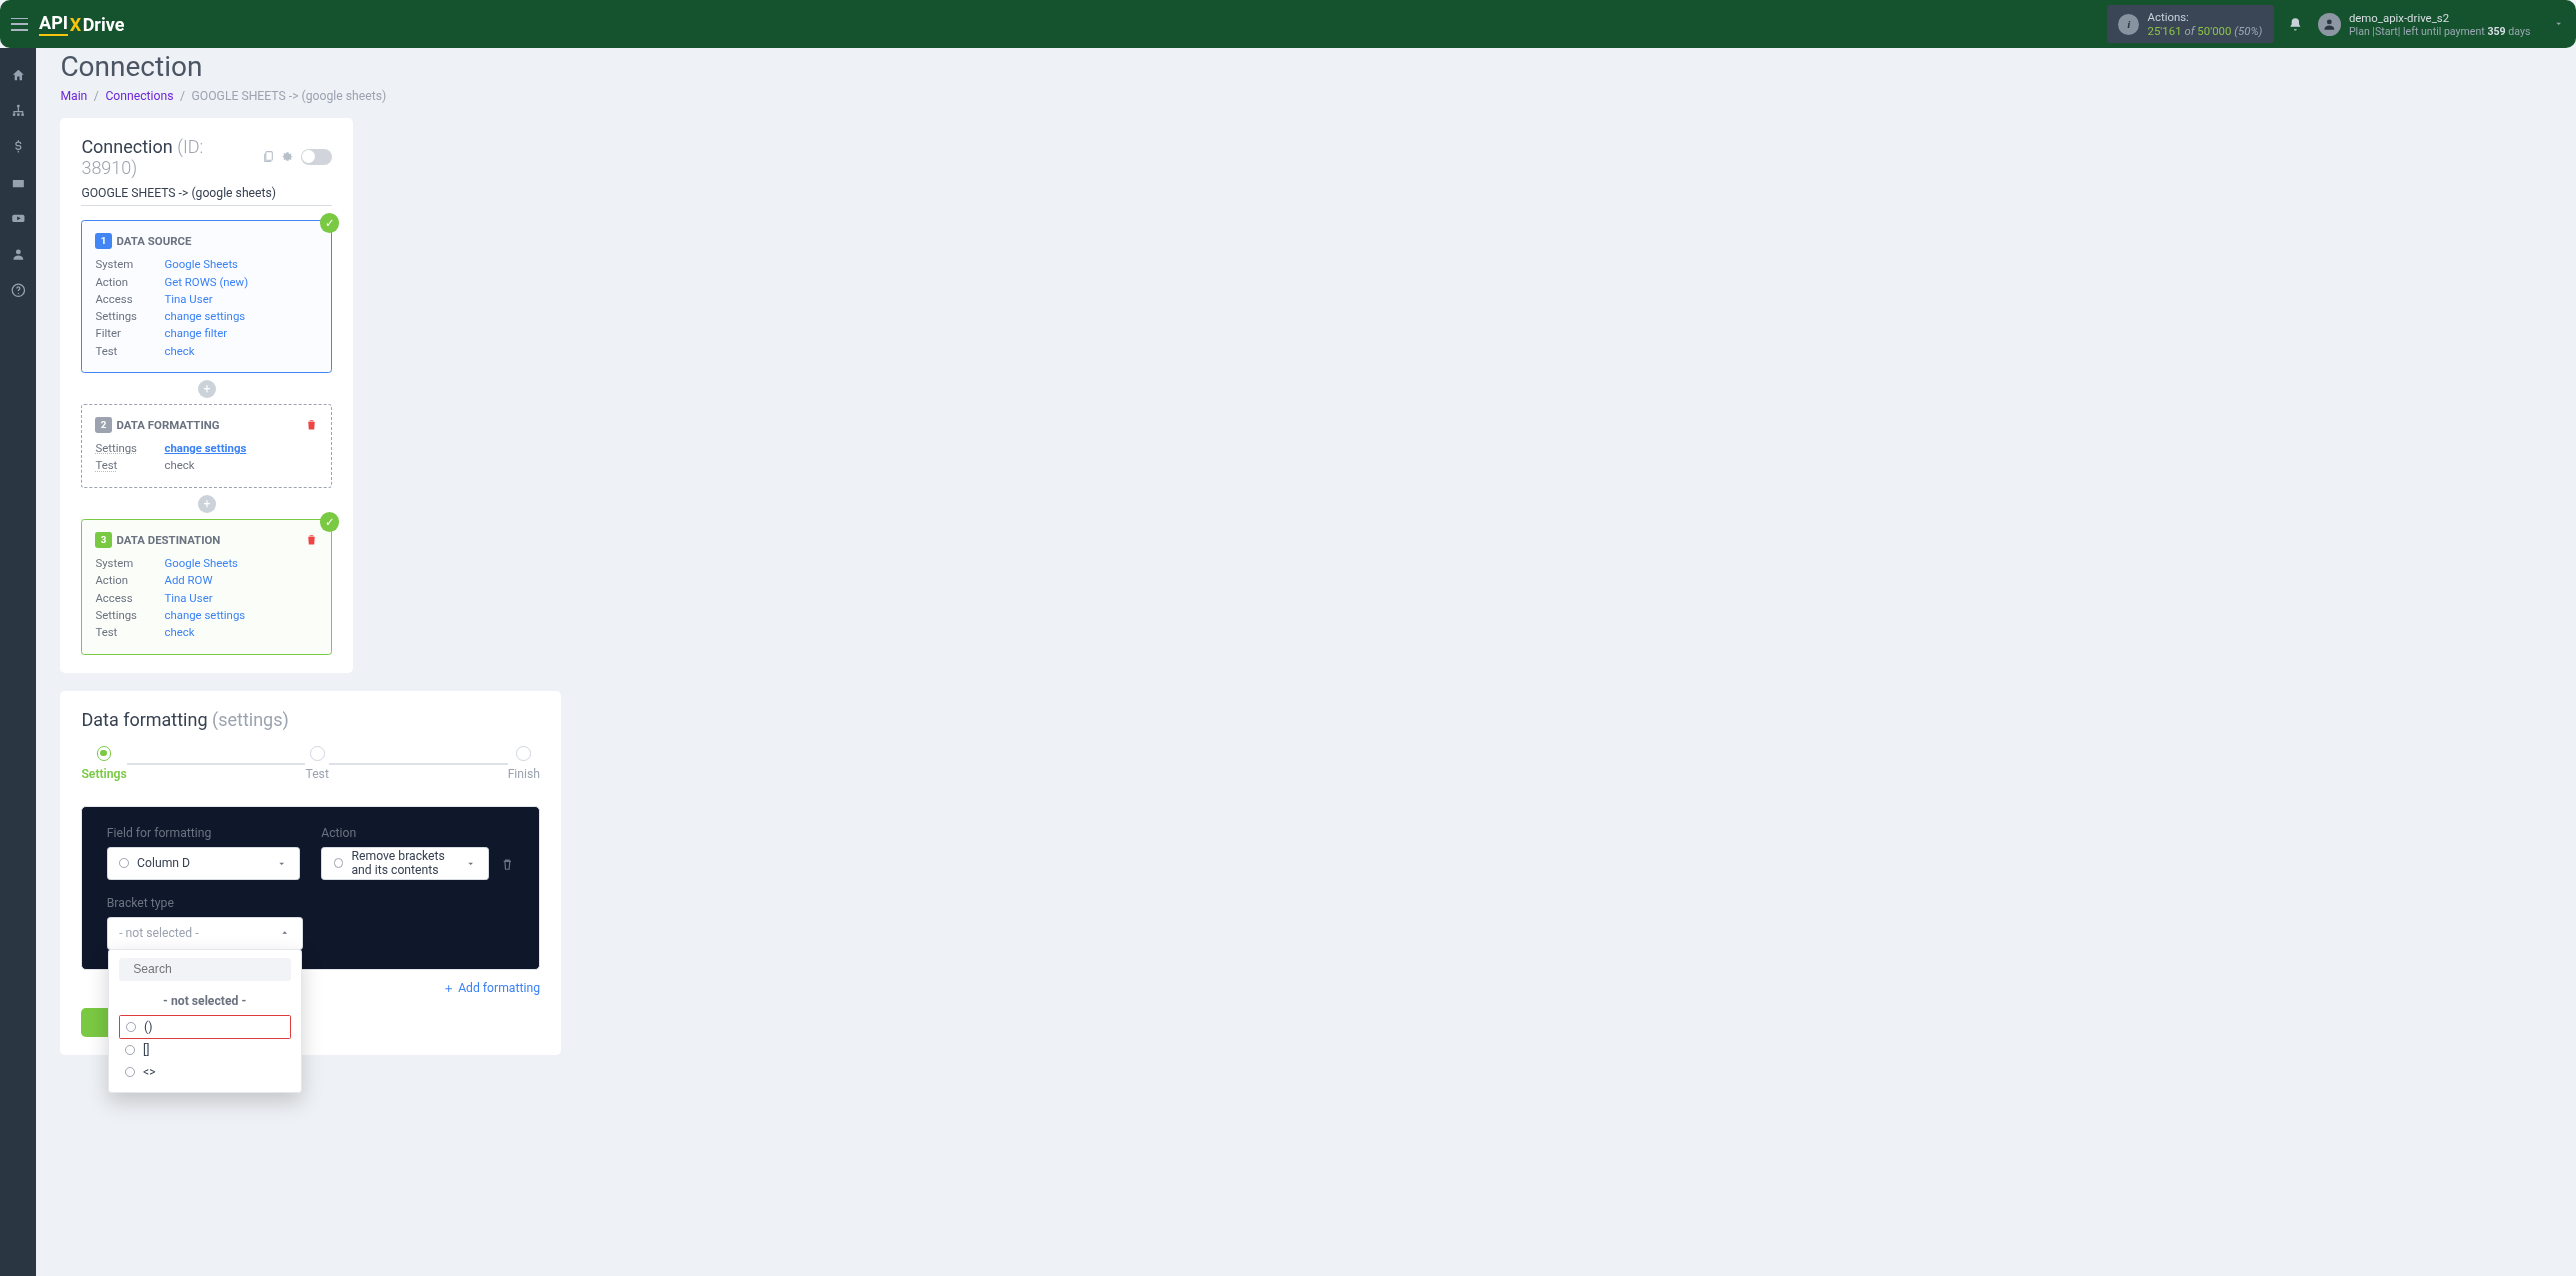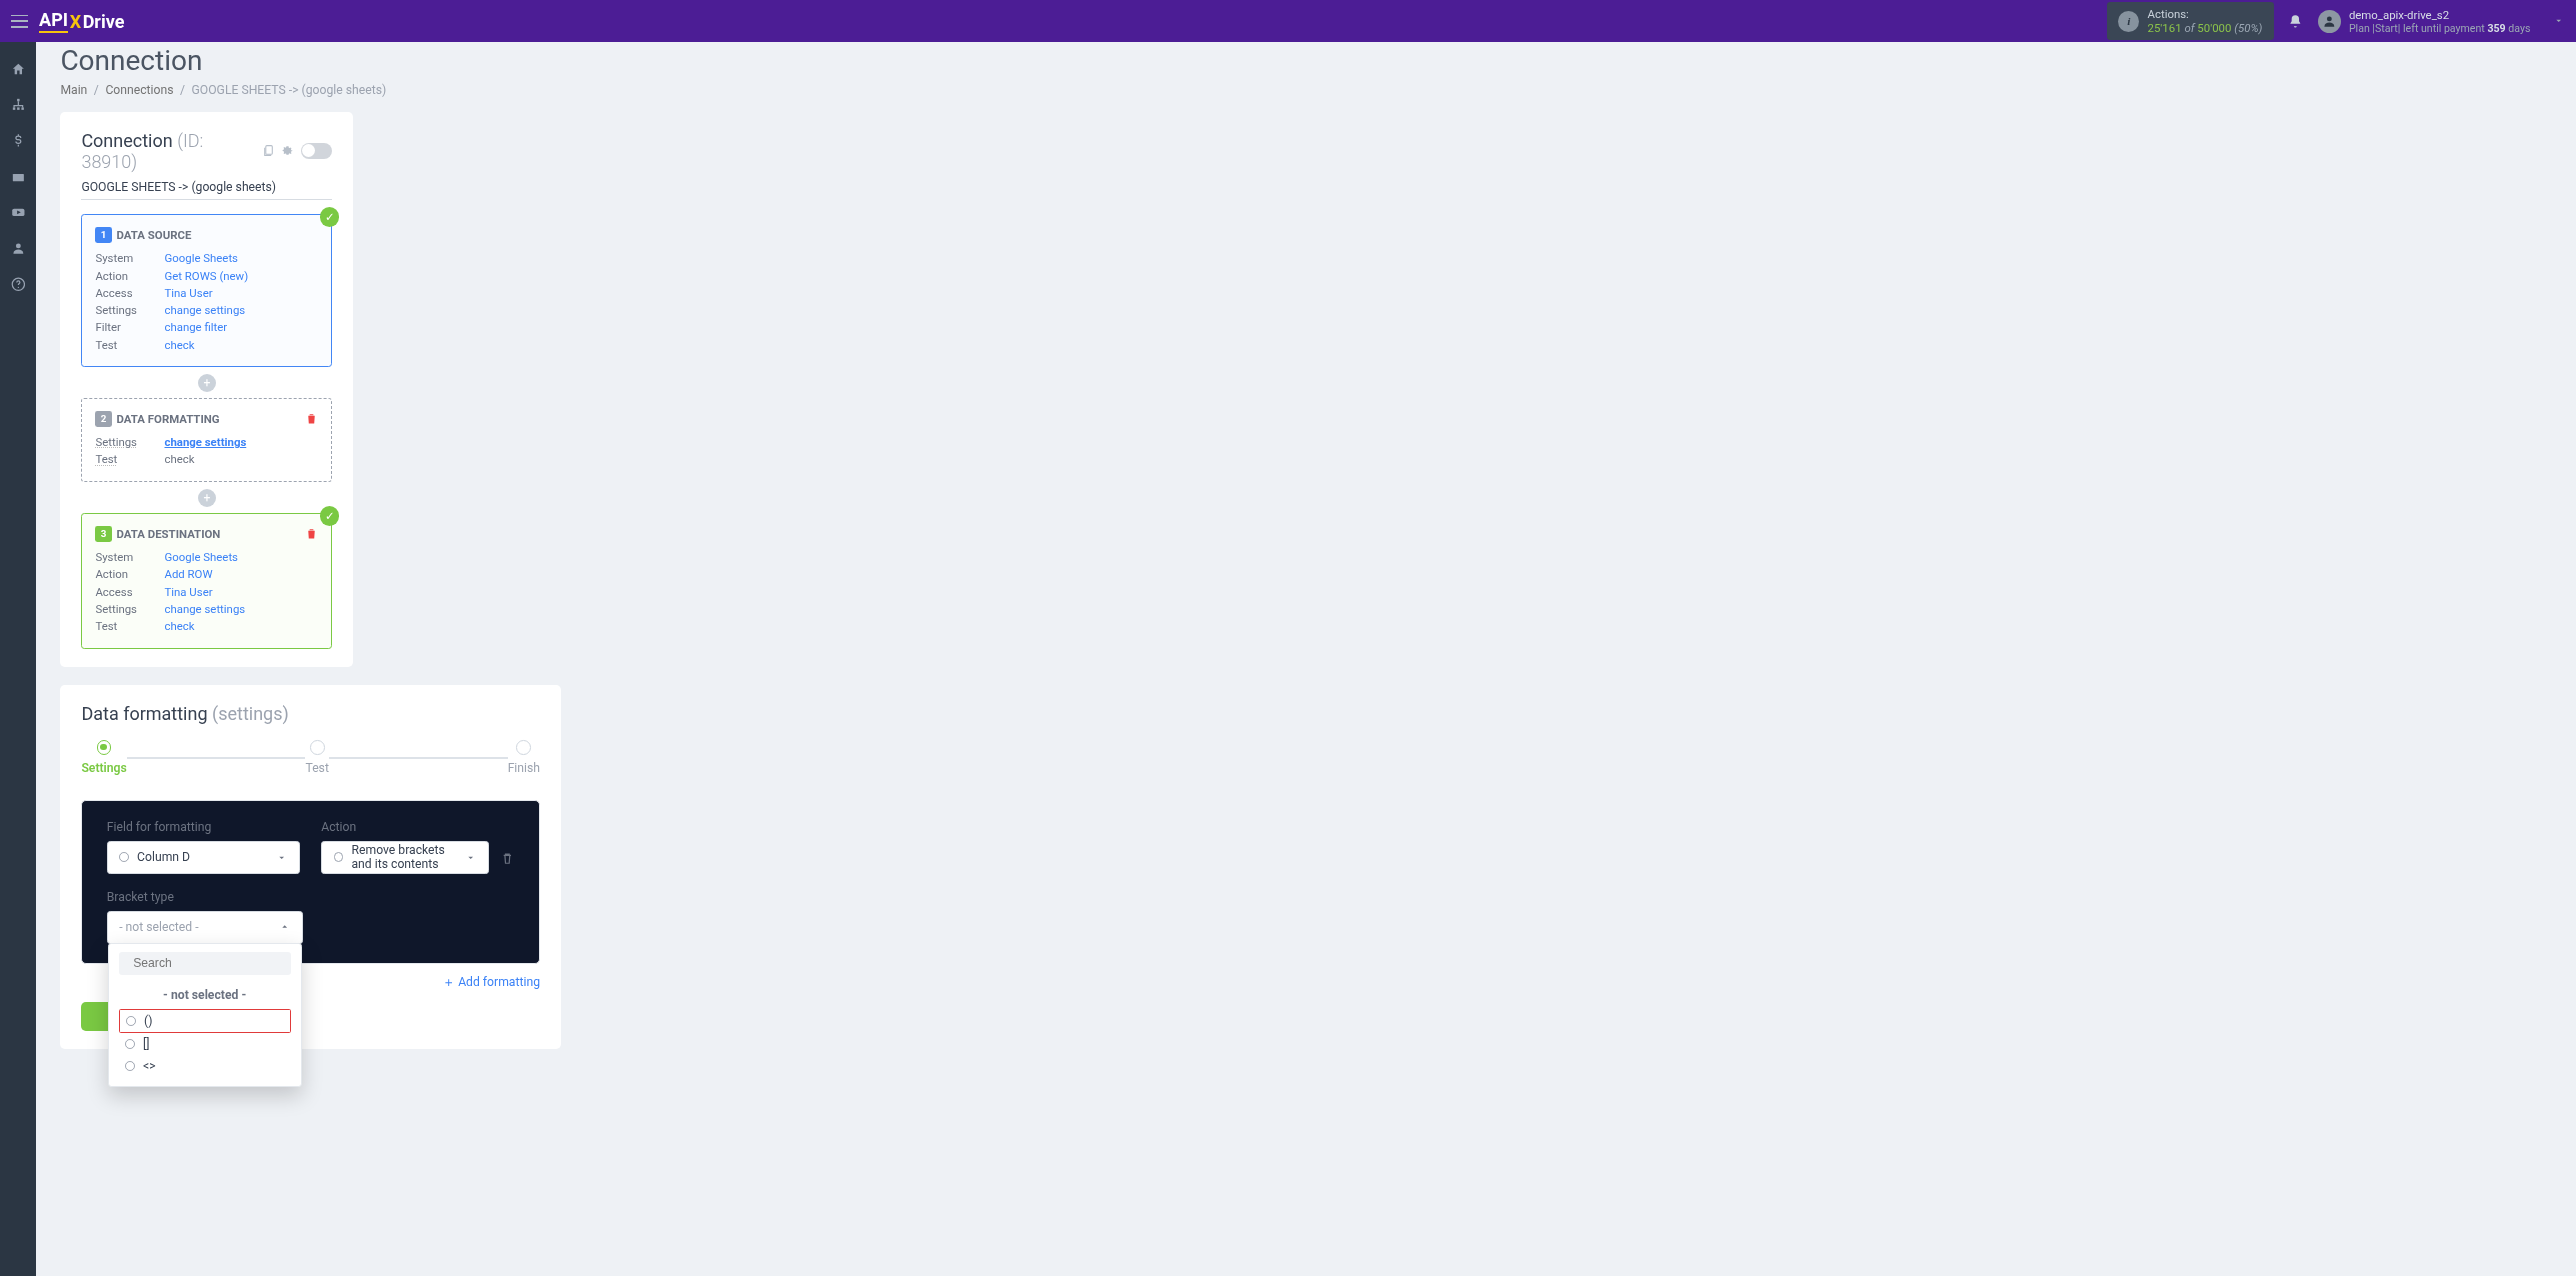--- a/index.html
+++ b/index.html
@@ -1,17 +1,17 @@
 <!DOCTYPE html>
 <html style="font-size:13px"><head>
 <meta charset="utf-8">
 <style>
 * { box-sizing: border-box; margin: 0; padding: 0; }
 body { font-family: -apple-system, BlinkMacSystemFont, "Segoe UI", Roboto, Arial, sans-serif; background: #eef1f5; color: #374151; font-size: 12.2px; }
-.topbar { background: #4c1d95; height: 42px; display: flex; align-items: center; padding: 0 11.4px; gap: 11.4px; color: #d5dbe3; position: relative; }
+.topbar { background: #14532d; height: 48px; display: flex; align-items: center; padding: 0 11.4px; gap: 11.4px; color: #d5dbe3; position: relative; border-radius: 10px; }
 .hamburger { width: 16.3px; height: 13px; display: flex; flex-direction: column; justify-content: space-between; cursor: pointer; }
 .hamburger span { height: 1.6px; background: #aab4c2; }
 .logo { font-weight: 700; font-size: 18px; color: #fff; display: flex; align-items: center; gap: 0; }
 .logo .api { color:#fff; border-bottom: 2.4px solid #f6c40d; padding-bottom:1.6px; }
 .logo .x { color: #f6c40d; margin: 0 1.6px; }
 .logo .drive { color: #fff; }
 .top-right { margin-left: auto; display: flex; align-items: center; gap: 14.7px; }
 .actions-box { background: #3a4655; padding: 4.9px 11.4px; border-radius: 3.3px; font-size: 11.4px; display:flex; align-items:center; gap:8.1px;}
 .actions-box .info-ic { width:21px; height:21px; border-radius:50%; background:#87939f; display:flex; align-items:center; justify-content:center; color:#2b3643; font-weight:bold; font-style:italic; font-family:serif;}
 .actions-box .label { color:#c9d2db;}
@@ -25,21 +25,21 @@
 .user-block .uname { color:#d8dee6; }
 .user-block .plan { color:#9ba7b4; font-size:10.6px;}
 .user-block .plan b { color:#d8dee6;}
 .chev-down { color:#9ba7b4; margin-left:8.1px;}
 .shell { display:flex; min-height: calc(100vh - 42px); }
 .leftbar { width: 36px; background:#2b3643; display:flex; flex-direction:column; align-items:center; padding-top:11.4px; gap:4.9px; }
 .leftbar .sic { width:36px; height:31px; display:flex; align-items:center; justify-content:center; color:#97a2b1; cursor:pointer; }
 .main { flex:1; padding: 1.6px 24.4px 24.4px 24.4px; }
 h1.page-title { font-size: 28px; font-weight: 400; color:#4b5563; margin-bottom: 6.5px; }
 .breadcrumb { font-size:12.2px; color:#9ca3af; margin-bottom: 14.7px; display:flex; gap:6.5px; align-items:center;}
-.breadcrumb a { color:#737373; text-decoration:none;}
+.breadcrumb a { color:#6d28d9; text-decoration:none;}
 .breadcrumb .sep { color:#9ca3af;}
 .two-col { display:flex; gap:18px; align-items:flex-start;flex-direction:column;}
 .panel { background:#fff; border-radius:4.9px; padding:18px 21px; }
 .left-panel { width: 293px; }
 .right-panel { flex:1; }
 .conn-header { display:flex; align-items:center; gap:6.5px; margin-bottom:8.1px;}
 .conn-header h2 { font-size:18px; font-weight:400; color:#374151;}
 .conn-header .id { color:#9ca3af; font-weight:300;}
 .conn-header .doc-ic, .conn-header .gear-ic { color:#b7bfc9; cursor:pointer;}
 .toggle { width:33px; height:16.3px; background:#d1d5db; border-radius:9.8px; position:relative; cursor:pointer; margin-left:auto;}

